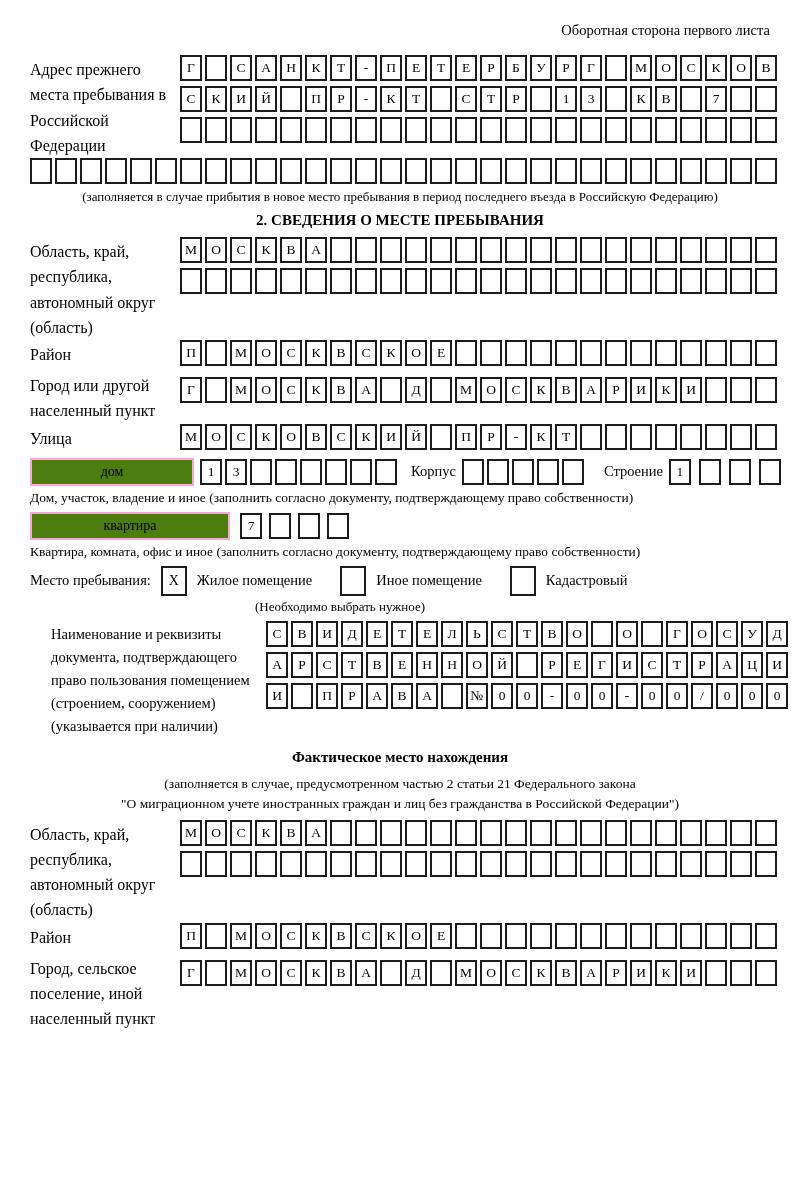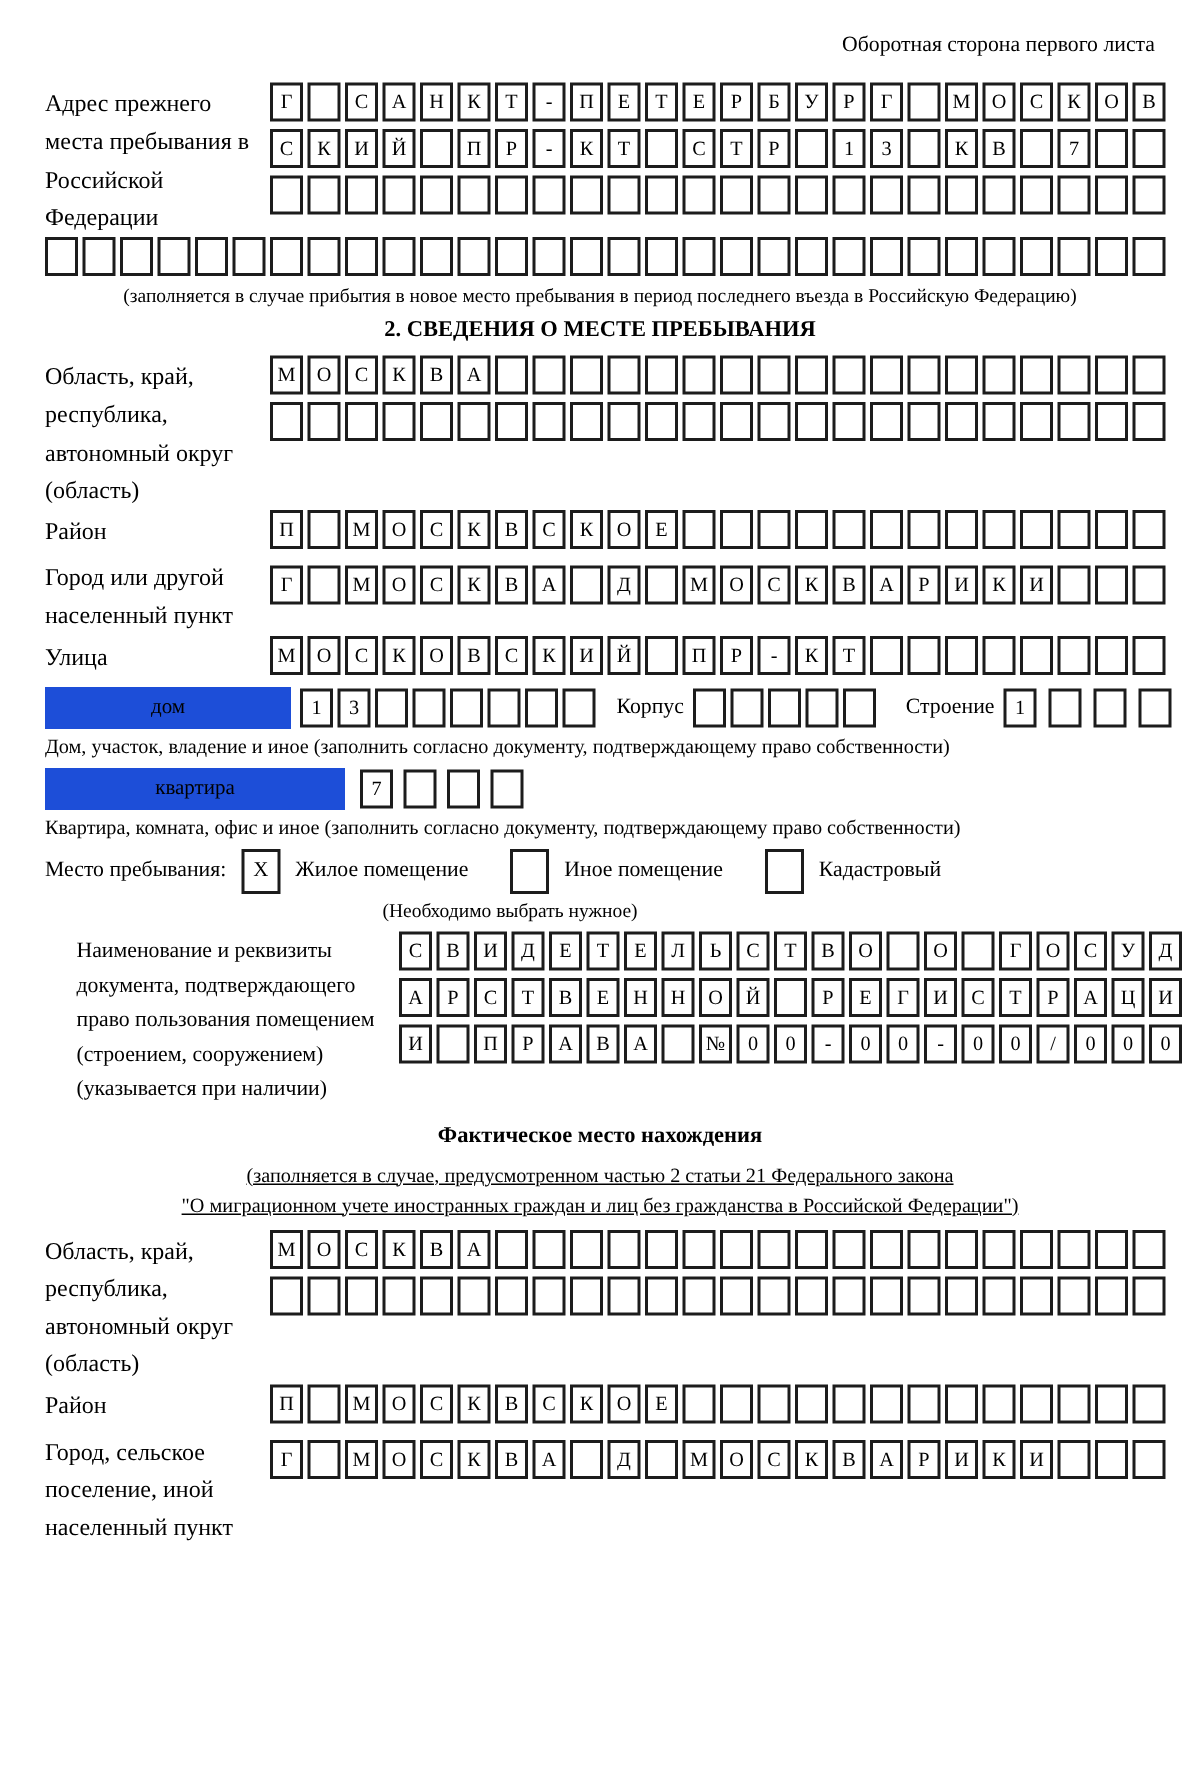--- a/index.html
+++ b/index.html
@@ -17,34 +17,34 @@
     font-size:13.5px;line-height:1;background:#fff;
   }
   .field{display:flex;align-items:flex-start;}
   .flabel{flex:none;width:150px;font-size:16px;line-height:1.58;padding-top:2px;}
   .frows{flex:1;}
   .caption{font-size:13px;text-align:center;margin:1px 0 7px 0;}
   .caption-left{font-size:13.5px;margin:0 0 6px 0;}
   .sec-title{font-weight:bold;font-size:15px;text-align:center;margin:4px 0 8px 0;}
   .domline{display:flex;align-items:center;gap:6px;margin:3px 0 4px 0;}
   .widebox{
-    flex:none;border:2px solid #1d4ed8;height:24px;display:flex;
-    align-items:center;justify-content:center;font-size:14px;background:#1d4ed8;font-family:Liberation Serif, serif;
+    flex:none;border:2px solid #f9a8d4;height:24px;display:flex;
+    align-items:center;justify-content:center;font-size:14px;background:#4d7c0f;font-family:Liberation Serif, serif;
   }
   .inline-label{font-size:14.5px;flex:none;}
   .mesto-line{display:flex;align-items:center;gap:10px;margin:5px 0 3px 0;font-size:14.5px;}
   .cb{
     flex:none;width:22px;height:26px;border:2px solid #1c1c1c;
     display:flex;align-items:center;justify-content:center;font-size:14px;
   }
   .mesto-note{width:620px;text-align:center;font-size:13px;margin-bottom:6px;}
   .doc-block{display:flex;margin-top:4px;margin-left:21px;}
   .doc-label{flex:none;width:215px;font-size:14.5px;line-height:1.6;padding-top:2px;}
   .fact-title{font-weight:bold;font-size:15px;text-align:center;margin:10px 0 10px 0;}
-  .fact-cap{font-size:13.5px;text-align:center;margin:0 0 4px 0;text-decoration:underline;}
+  .fact-cap{font-size:13.5px;text-align:center;margin:0 0 4px 0;}
   .stamp-wrap{margin-left:360px;width:400px;margin-top:8px;}
   .stamp-box{width:355px;height:172px;border:2px solid #1c1c1c;margin-left:6px;}
 </style>
 </head>
 <body>
 
 <div class="page">
 
   <div class="hdr-note">Оборотная сторона первого листа</div>
 

